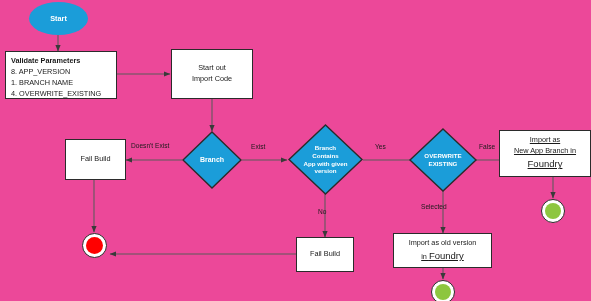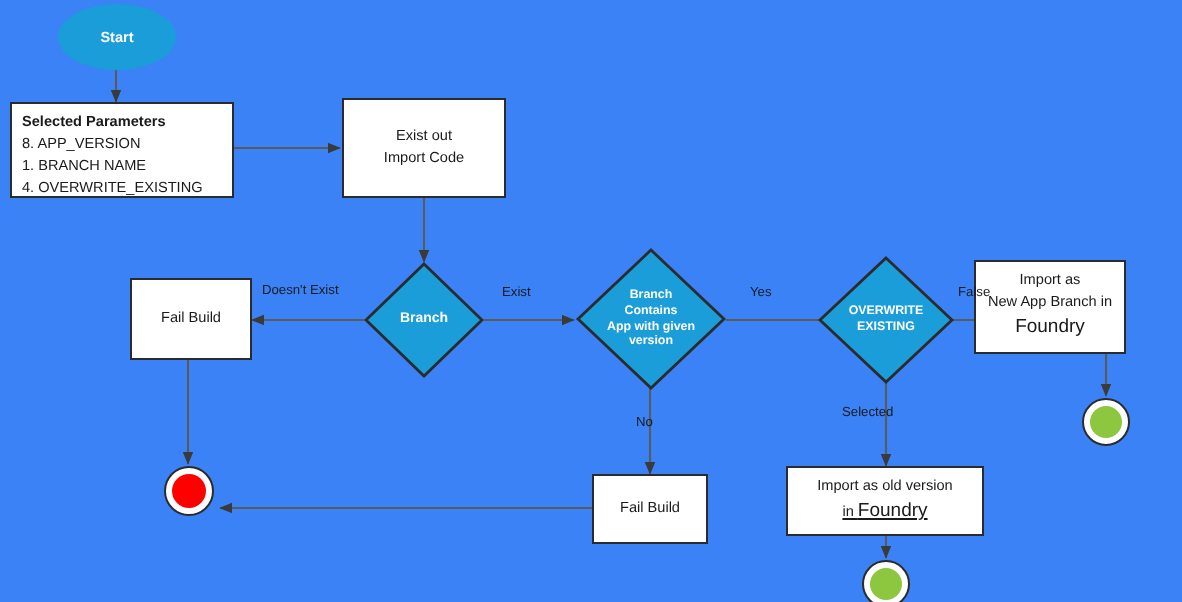--- a/index.html
+++ b/index.html
@@ -7,21 +7,21 @@
     padding: 0;
     background: #ffffff;
   }
   body {
     font-family: "Liberation Sans", sans-serif;
   }
   #canvas {
     position: relative;
     width: 591px;
     height: 301px;
-    background: #3b82f6;
+    background: #ec4899;
     overflow: hidden;
   }
   #edges {
     position: absolute;
     left: 0;
     top: 0;
     width: 591px;
     height: 301px;
   }
   .node {
@@ -167,30 +167,30 @@
       <path d="M443,268 L443,279"></path>
     </g>
   </svg>
 
   <div class="node ellipse" style="left:29px; top:2px; width:59px; height:33px;">
     <span>Start</span>
   </div>
 
   <div class="node box left-align" style="left:5px; top:51px; width:112px; height:48px;">
     <span class="lines">
-      <span class="ln bold">Selected Parameters</span>
+      <span class="ln bold">Validate Parameters</span>
       <span class="ln">8. APP_VERSION</span>
       <span class="ln">1. BRANCH NAME</span>
       <span class="ln">4. OVERWRITE_EXISTING</span>
     </span>
   </div>
 
   <div class="node box" style="left:171px; top:49px; width:82px; height:50px;">
     <span class="lines">
-      <span class="ln">Exist out</span>
+      <span class="ln">Start out</span>
       <span class="ln">Import Code</span>
     </span>
   </div>
 
   <div class="diamond-wrap" style="left:182px; top:131px; width:60px; height:58px;">
     <svg width="60" height="58" viewBox="0 0 60 58">
       <polygon points="30,1 59,29 30,57 1,29" fill="#1B9DD9" stroke="#2b2b2b" stroke-width="1.4"></polygon>
     </svg>
     <div class="diamond-label">Branch</div>
   </div>
@@ -226,21 +226,21 @@
       <polygon points="34,1 67,32 34,63 1,32" fill="#1B9DD9" stroke="#2b2b2b" stroke-width="1.4"></polygon>
     </svg>
     <div class="diamond-label small">
       <span>
         <span style="display:block">OVERWRITE</span>
         <span style="display:block">EXISTING</span>
       </span>
     </div>
   </div>
 
-  <div class="node box" style="left:487px; top:130px; width:76px; height:47px;">
+  <div class="node box" style="left:499px; top:130px; width:92px; height:47px;text-decoration:underline;">
     <span class="lines">
       <span class="ln">Import as</span>
       <span class="ln">New App Branch in</span>
       <span class="ln foundry">Foundry</span>
     </span>
   </div>
 
   <div class="node box" style="left:393px; top:233px; width:99px; height:35px;">
     <span class="lines">
       <span class="ln">Import as old version</span>

